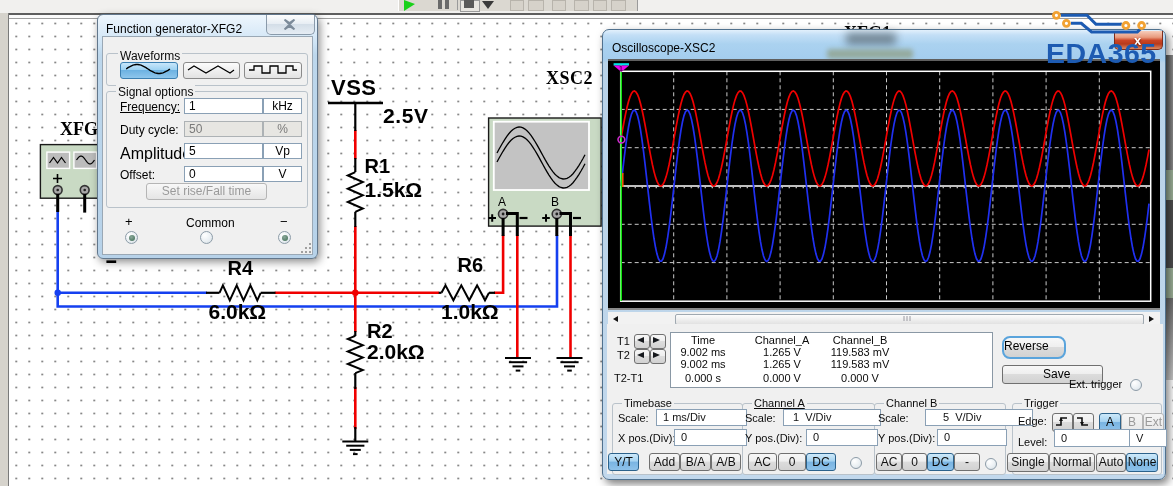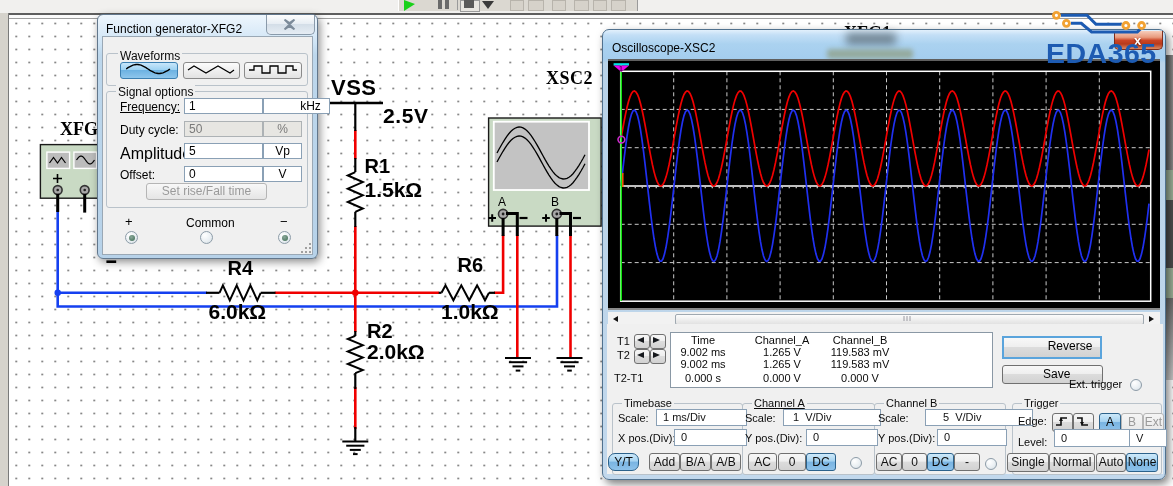--- a/index.html
+++ b/index.html
@@ -165,21 +165,21 @@
       <path d="M1,8 L7,4 L19,11 L31,4 L43,11 L47,8" stroke="#000" stroke-width="1.2" fill="none"></path>
     </svg>
     <div class="abs" style="left:146px;top:47px;width:56px;height:15px;border:1px solid #8a8a8a;border-radius:3px;background:linear-gradient(#fcfcfc,#e2e2e2);"></div>
     <svg class="abs" style="left:150px;top:47px;" width="50" height="15" viewBox="0 0 50 15">
       <path d="M1,8 L6,8 L6,4 L14,4 L14,11 L22,11 L22,4 L30,4 L30,11 L38,11 L38,4 L45,4 L45,8 L49,8" stroke="#000" stroke-width="1.3" fill="none"></path>
     </svg>
     <div class="gbox" style="left:8px;top:76px;width:200px;height:115px;background:#f0f0f0;"></div>
     <div class="glabel" style="left:18px;top:70px;background:#f0f0f0;font-size:12px;">Signal options</div>
     <div class="abs" style="left:22px;top:85px;font-size:12px;color:#000;text-decoration:underline;">Frequency:</div>
     <div class="abs" style="left:86px;top:83px;width:73px;height:14px;background:#fff;border:1px solid #8aa0b5;font-size:12px;color:#000;padding:0 0 0 4px;line-height:14px;">1</div>
-    <div class="abs" style="left:165px;top:83px;width:37px;height:14px;background:#fff;border:1px solid #8aa0b5;font-size:12px;color:#000;text-align:center;line-height:14px;padding-left:28px;">kHz</div>
+    <div class="abs" style="left:165px;top:83px;width:37px;height:14px;background:#fff;border:1px solid #8aa0b5;font-size:12px;color:#000;text-align:center;line-height:14px;">kHz</div>
     <div class="abs" style="left:22px;top:107.5px;font-size:12px;color:#000;">Duty cycle:</div>
     <div class="abs" style="left:86px;top:105.5px;width:73px;height:14px;background:#e7e6e2;border:1px solid #adb2b5;font-size:12px;color:#7a7a7a;padding:0 0 0 4px;line-height:14px;">50</div>
     <div class="abs" style="left:165px;top:105.5px;width:37px;height:14px;background:#e7e6e2;border:1px solid #adb2b5;font-size:12px;color:#7a7a7a;text-align:center;line-height:14px;">%</div>
     <div class="abs" style="left:22px;top:130px;font-size:16px;color:#000;">Amplitude:</div>
     <div class="abs" style="left:86px;top:128px;width:73px;height:14px;background:#fff;border:1px solid #8aa0b5;font-size:12px;color:#000;padding:0 0 0 4px;line-height:14px;">5</div>
     <div class="abs" style="left:165px;top:128px;width:37px;height:14px;background:#fff;border:1px solid #8aa0b5;font-size:12px;color:#000;text-align:center;line-height:14px;">Vp</div>
     <div class="abs" style="left:22px;top:152.5px;font-size:12px;color:#000;">Offset:</div>
     <div class="abs" style="left:86px;top:150.5px;width:73px;height:14px;background:#fff;border:1px solid #8aa0b5;font-size:12px;color:#000;padding:0 0 0 4px;line-height:14px;">0</div>
     <div class="abs" style="left:165px;top:150.5px;width:37px;height:14px;background:#fff;border:1px solid #8aa0b5;font-size:12px;color:#000;text-align:center;line-height:14px;">V</div>
     <div class="abs" style="left:48px;top:168px;width:119px;height:15px;border:1px solid #b5b5b5;border-radius:3px;background:linear-gradient(#f8f8f8,#e5e5e5);font-size:12px;color:#9a9a9a;text-align:center;line-height:15px;">Set rise/Fall time</div>
@@ -269,37 +269,37 @@
     <div class="lbl" style="left:224px;top:303.5px;width:66px;text-align:center;">Channel_B</div>
     <div class="lbl" style="left:70px;top:316px;width:60px;text-align:center;">9.002 ms</div>
     <div class="lbl" style="left:148px;top:316px;width:62px;text-align:center;">1.265 V</div>
     <div class="lbl" style="left:224px;top:316px;width:66px;text-align:center;">119.583 mV</div>
     <div class="lbl" style="left:70px;top:327.5px;width:60px;text-align:center;">9.002 ms</div>
     <div class="lbl" style="left:148px;top:327.5px;width:62px;text-align:center;">1.265 V</div>
     <div class="lbl" style="left:224px;top:327.5px;width:66px;text-align:center;">119.583 mV</div>
     <div class="lbl" style="left:70px;top:341.5px;width:60px;text-align:center;">0.000 s</div>
     <div class="lbl" style="left:148px;top:341.5px;width:62px;text-align:center;">0.000 V</div>
     <div class="lbl" style="left:224px;top:341.5px;width:66px;text-align:center;">0.000 V</div>
-    <div class="abs" style="left:399px;top:306px;width:60px;height:19px;border:2px solid #5aa4dc;border-radius:0;background:linear-gradient(#f8f8f8,#efefef 45%,#dcdcdc 50%,#d2d2d2);font-size:12px;text-align:center;line-height:16px;color:#000;padding-left:36px;">Reverse</div>
+    <div class="abs" style="left:399px;top:306px;width:60px;height:19px;border:2px solid #5aa4dc;border-radius:8px;background:linear-gradient(#f8f8f8,#efefef 45%,#dcdcdc 50%,#d2d2d2);font-size:12px;text-align:left;line-height:16px;color:#000;">Reverse</div>
     <div class="abs" style="left:399px;top:335px;width:59px;height:17px;border:1px solid #707070;border-radius:3px;background:linear-gradient(#f8f8f8,#efefef 45%,#dcdcdc 50%,#d2d2d2);font-size:12px;line-height:16px;color:#000;padding-left:40px;">Save</div>
     <div class="lbl" style="left:466px;top:348px;">Ext. trigger</div>
     <div class="radio" style="left:527px;top:349px;width:10px;height:10px;"></div>
     <div class="gbox" style="left:9px;top:373px;width:129px;height:70px;"></div>
     <div class="glabel" style="left:19px;top:367px;">Timebase</div>
     <div class="gbox" style="left:139px;top:373px;width:131px;height:70px;"></div>
     <div class="glabel" style="left:149px;top:367px;text-decoration:underline;">Channel A</div>
     <div class="gbox" style="left:271px;top:373px;width:130px;height:70px;"></div>
     <div class="glabel" style="left:281px;top:367px;">Channel B</div>
     <div class="gbox" style="left:409px;top:373px;width:148px;height:70px;"></div>
     <div class="glabel" style="left:419px;top:367px;">Trigger</div>
     <div class="lbl" style="left:15px;top:382px;">Scale:</div>
     <div class="inp" style="left:53px;top:378.5px;width:83px;height:15px;line-height:15px;padding-left:6px;">1 ms/Div</div>
     <div class="lbl" style="left:15px;top:402px;">X pos.(Div):</div>
     <div class="inp" style="left:71px;top:399px;width:65px;height:15px;line-height:15px;padding-left:6px;">0</div>
-    <div class="btnsel" style="left:5px;top:423px;width:29px;height:16px;line-height:16px;border-radius:7px;">Y/T</div>
+    <div class="btnsel" style="left:5px;top:423px;width:29px;height:16px;line-height:16px;">Y/T</div>
     <div class="btn" style="left:46px;top:423px;width:29px;height:16px;line-height:16px;">Add</div>
     <div class="btn" style="left:77px;top:423px;width:29px;height:16px;line-height:16px;">B/A</div>
     <div class="btn" style="left:108px;top:423px;width:28px;height:16px;line-height:16px;">A/B</div>
     <div class="lbl" style="left:142px;top:382px;">Scale:</div>
     <div class="inp" style="left:180px;top:378.5px;width:87px;height:15px;line-height:15px;padding-left:9px;">1&nbsp; V/Div</div>
     <div class="lbl" style="left:142px;top:402px;">Y pos.(Div):</div>
     <div class="inp" style="left:203px;top:399px;width:64px;height:15px;line-height:15px;padding-left:6px;">0</div>
     <div class="btn" style="left:145px;top:423px;width:27px;height:16px;line-height:16px;">AC</div>
     <div class="btn" style="left:175px;top:423px;width:26px;height:16px;line-height:16px;">0</div>
     <div class="btnsel" style="left:203px;top:423px;width:28px;height:16px;line-height:16px;">DC</div>

